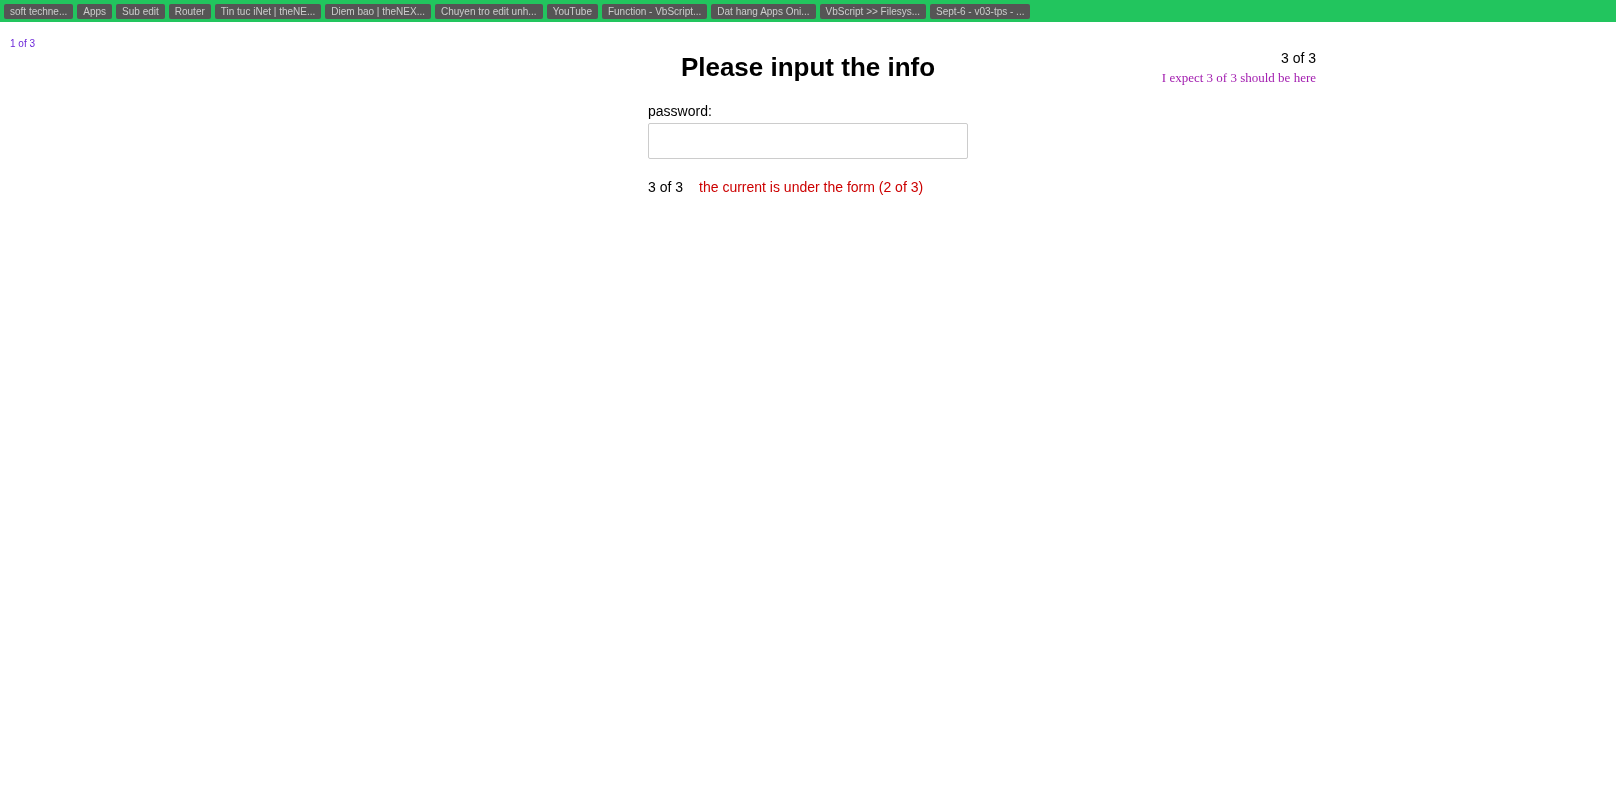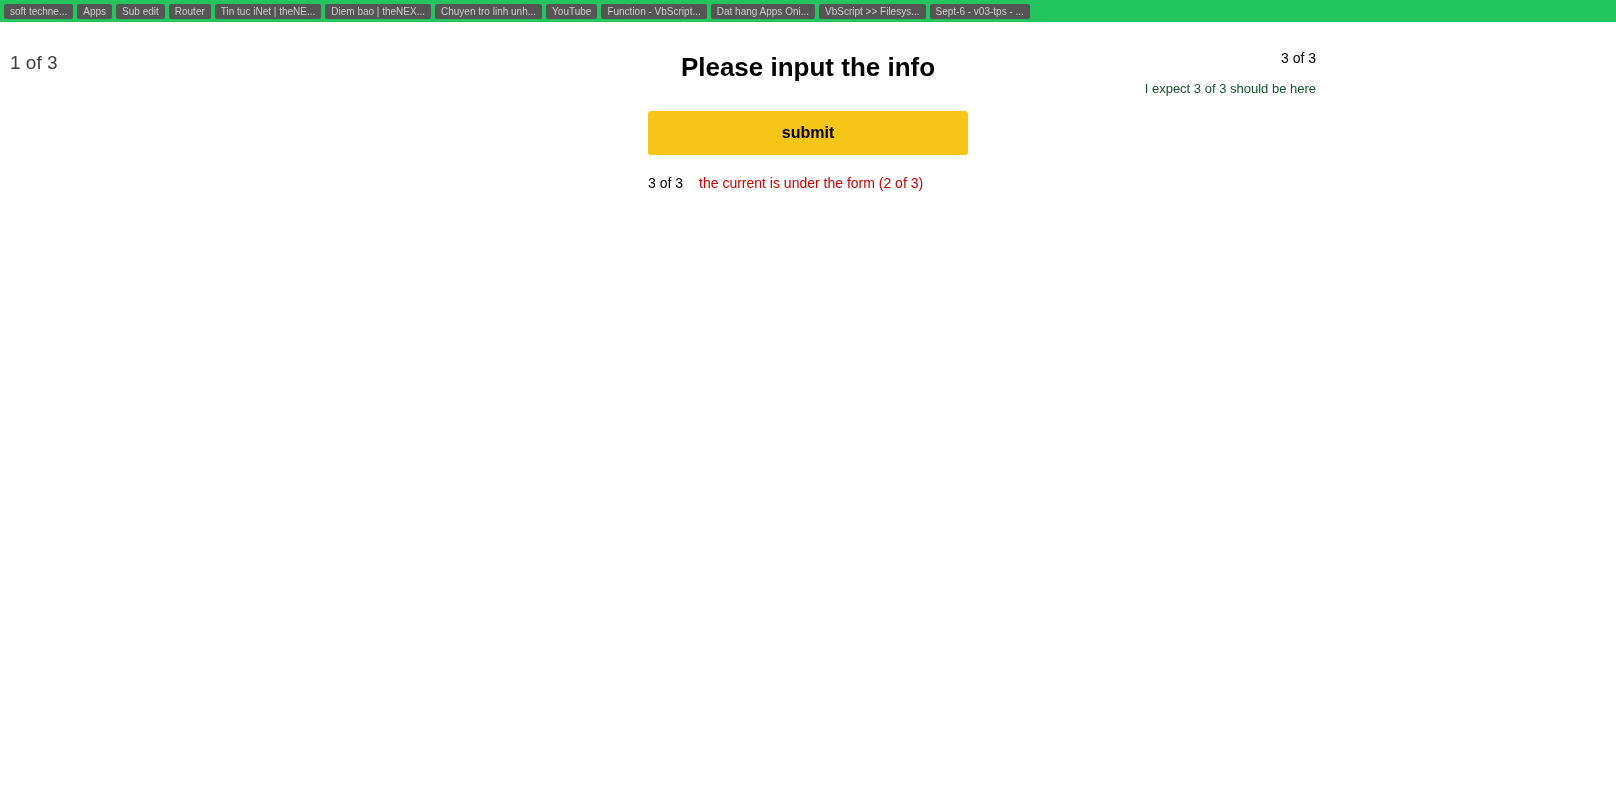--- a/index.html
+++ b/index.html
@@ -32,43 +32,44 @@
       padding: 2px 6px;
       border-radius: 2px;
       white-space: nowrap;
       overflow: hidden;
       max-width: 120px;
       text-overflow: ellipsis;
     }
 
     .page-counter-top-left {
       position: absolute;
-      top: 30px;
+      top: 16px;
       left: 10px;
-      font-size: 19px;
-      color: #404040;
+      font-size: 10px;
+      color: #6d28d9;
     }
 
     .top-right-info {
       position: absolute;
       top: 28px;
       right: 300px;
       text-align: right;
     }
 
     .top-right-info .count-label {
       font-size: 14px;
       color: #000;
       font-weight: normal;
     }
 
     .top-right-info .expect-text {
-      color: #14532d;
+      color: #a21caf;
       font-size: 13px;
-      margin-top: 15px;
+      margin-top: 4px;
+      font-family: Liberation Serif, serif;
     }
 
     .main-content {
       display: flex;
       flex-direction: column;
       align-items: center;
       padding-top: 30px;
       position: relative;
     }
 
@@ -138,45 +139,48 @@
 </head>
 <body>
 
 <div class="browser-bar">
   <span class="browser-tab">soft techne...</span>
   <span class="browser-tab">Apps</span>
   <span class="browser-tab">Sub edit</span>
   <span class="browser-tab">Router</span>
   <span class="browser-tab">Tin tuc iNet | theNE...</span>
   <span class="browser-tab">Diem bao | theNEX...</span>
-  <span class="browser-tab">Chuyen tro linh unh...</span>
+  <span class="browser-tab">Chuyen tro edit unh...</span>
   <span class="browser-tab">YouTube</span>
   <span class="browser-tab">Function - VbScript...</span>
   <span class="browser-tab">Dat hang Apps Oni...</span>
   <span class="browser-tab">VbScript &gt;&gt; Filesys...</span>
   <span class="browser-tab">Sept-6 - v03-tps - ...</span>
 </div>
 
 <div style="position: relative;">
   <div class="page-counter-top-left">1 of 3</div>
 
   <div class="top-right-info">
     <div class="count-label">3 of 3</div>
     <div class="expect-text">I expect 3 of 3 should be here</div>
   </div>
 
   <div class="main-content">
     <div class="form-container">
       <h1 class="form-title">Please input the info</h1>
 
+      <div class="form-group">
+        <label>password:</label>
+        <input type="password" style="">
+      </div>
 
 
 
 
-      <button class="submit-btn">submit</button>
 
       <div class="bottom-status">
         <span class="count-text">3 of 3</span>
         <span class="status-note">the current is under  the form (2 of 3)</span>
       </div>
     </div>
   </div>
 </div>
 
 </body></html>

